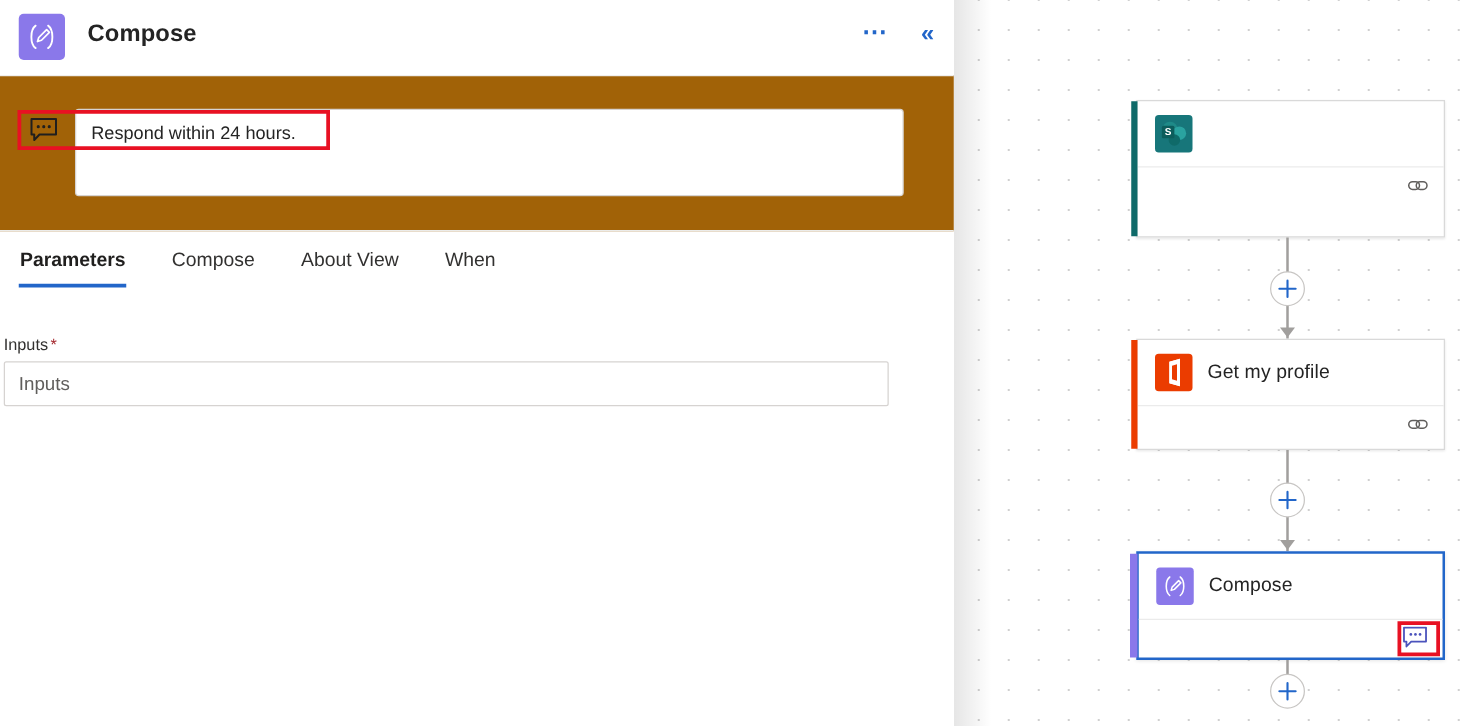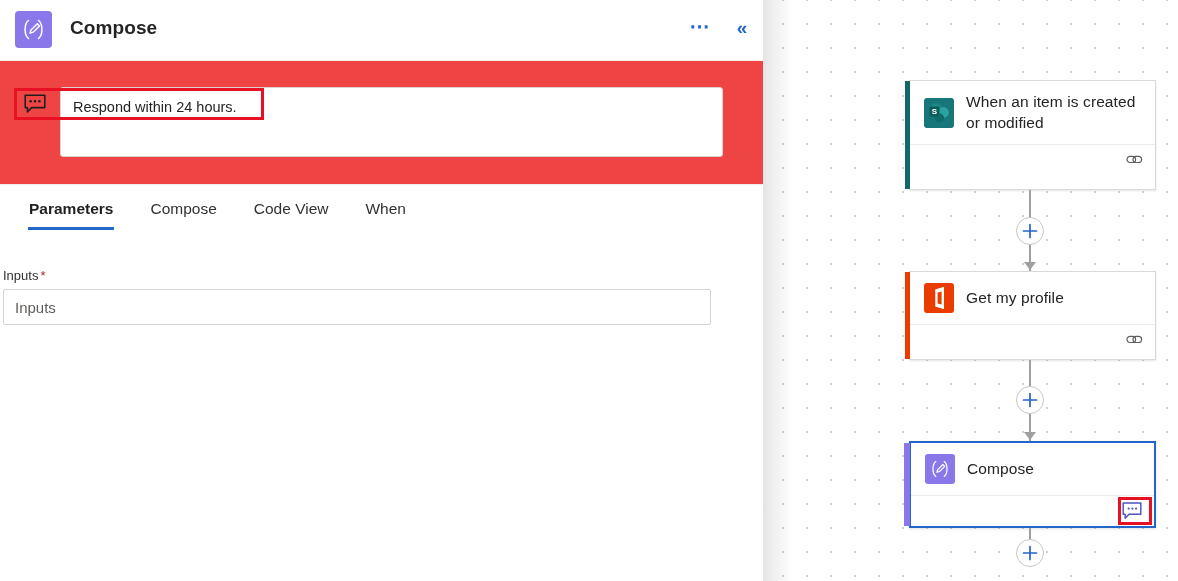--- a/index.html
+++ b/index.html
@@ -50,21 +50,21 @@
     position: absolute; left: 729px; top: 16px;
     width: 26px; height: 26px;
     color: #2266c9; font-size: 19px; font-weight: 700;
     line-height: 24px; text-align: center; cursor: pointer;
   }
 
   
   #comment-band {
     position: absolute; left: 0; top: 60px;
     width: 763px; height: 125px;
-    background: #ef4444;
+    background: #a16207;
     border-top: 1px solid #f0efee;
     border-bottom: 1px solid #ececea;
   }
   #comment-icon-wrap {
     position: absolute; left: 18px; top: 28px;
     width: 34px; height: 30px;
     display: flex; align-items: center; justify-content: center;
     cursor: pointer;
   }
   #comment-box {
@@ -85,21 +85,21 @@
     width: 250px; height: 32px;
     border: 3px solid #e81123;
     pointer-events: none; z-index: 9;
   }
 
   
   #tabs {
     position: absolute; left: 0; top: 196px;
     width: 763px; height: 46px;
     display: flex; align-items: flex-start;
-    padding-left: 28px;
+    padding-left: 15px;
   }
   .tab {
     position: relative;
     font-size: 15.5px; color: #323130;
     padding: 4px 1px 12px 1px;
     margin-right: 35px;
     cursor: pointer; white-space: nowrap;
   }
   .tab.active { font-weight: 700; color: #201f1e; }
   .tab.active::after {
@@ -236,21 +236,21 @@
           <circle cx="15.4" cy="7.3" r="1.25" fill="#201f1e"></circle>
         </svg>
       </div>
       <textarea id="comment-box" placeholder="Add a comment" style="">Respond within 24 hours.</textarea>
     </div>
     <div id="comment-highlight"></div>
 
     <div id="tabs">
       <div class="tab active">Parameters</div>
       <div class="tab">Compose</div>
-      <div class="tab">Code View</div>
+      <div class="tab">About View</div>
       <div class="tab">When</div>
     </div>
 
     <div id="form">
       <label id="inputs-label">
         <span>Inputs</span><span id="inputs-req">*</span>
       </label>
       <input id="inputs-field" type="text" placeholder="Inputs" style="">
     </div>
   </div>
@@ -263,21 +263,20 @@
       <div class="node-head">
         <div class="node-icon" style="background:#17767a;">
           <svg width="30" height="30" viewBox="0 0 30 30">
             <circle cx="12" cy="11.5" r="6.2" fill="#1e8a88"></circle>
             <circle cx="19.5" cy="14.5" r="5.4" fill="#2aa3a0"></circle>
             <circle cx="15.5" cy="20" r="4.6" fill="#0f6a69"></circle>
             <rect x="5.5" y="8.5" width="10" height="10" rx="1.2" fill="#0c5d5c"></rect>
             <text x="10.5" y="16" font-family="Liberation Sans, sans-serif" font-size="8" font-weight="700" fill="#ffffff" text-anchor="middle">S</text>
           </svg>
         </div>
-        <div class="node-title">When an item is created or modified</div>
       </div>
       <div class="node-foot">
         <span>
           <svg width="17" height="15" viewBox="0 0 17 15">
             <rect x="1" y="4.3" width="8.6" height="6.2" rx="3.1" fill="none" stroke="#605e5c" stroke-width="1.2"></rect>
             <rect x="7" y="4.3" width="8.6" height="6.2" rx="3.1" fill="none" stroke="#605e5c" stroke-width="1.2"></rect>
           </svg>
         </span>
       </div>
     </div>

